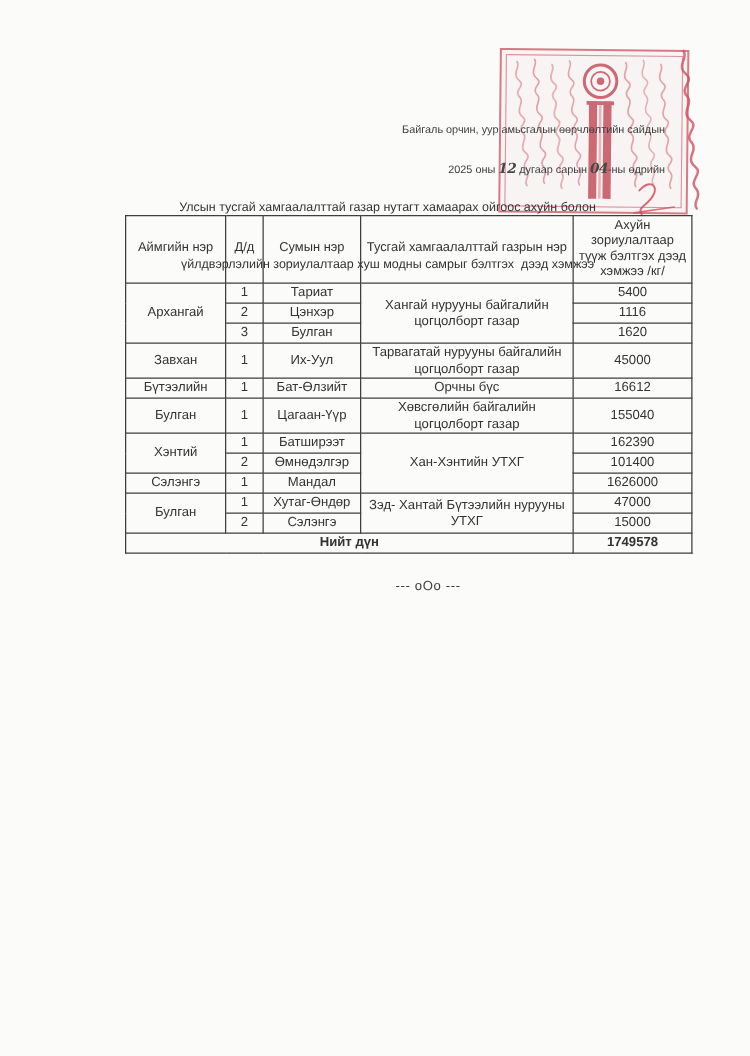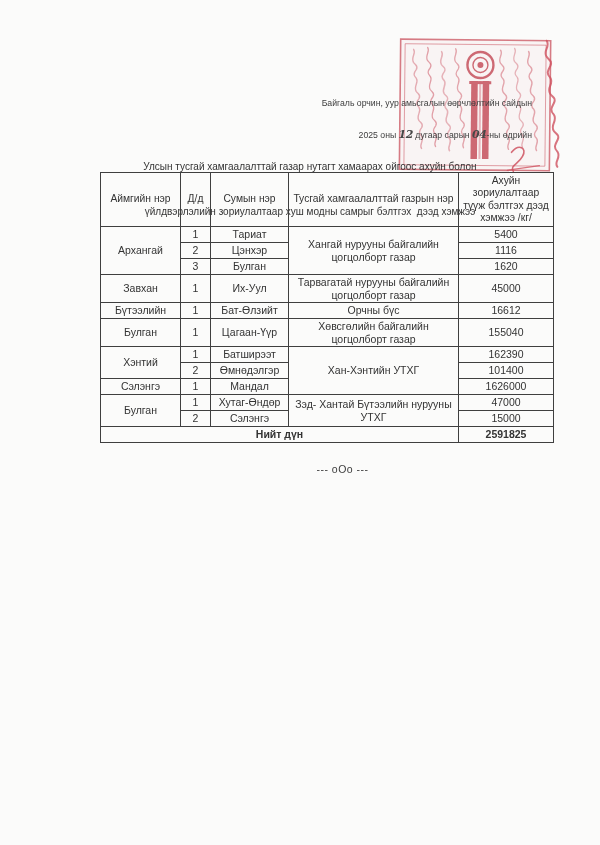--- a/index.html
+++ b/index.html
@@ -206,20 +206,20 @@
       <td rowspan="2">Зэд- Хантай Бүтээлийн нурууны УТХГ</td>
       <td class="c-val">47000</td>
     </tr>
     <tr class="h1">
       <td>2</td>
       <td>Сэлэнгэ</td>
       <td class="c-val">15000</td>
     </tr>
     <tr class="tot">
       <td colspan="4" class="total-label">Нийт дүн</td>
-      <td class="c-val total-val">2591825</td>
+      <td class="c-val total-val">1749578</td>
     </tr>
   </tbody>
     </table>
 
   <div class="footer-sep">--- оОо ---</div>
 
 </div>
 
 </body></html>

